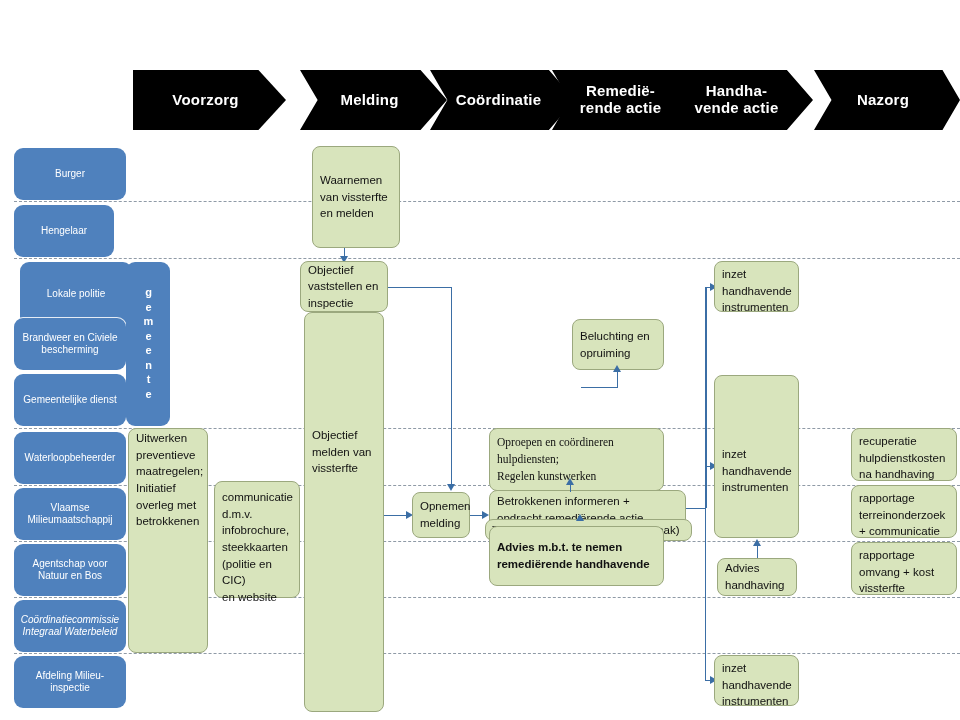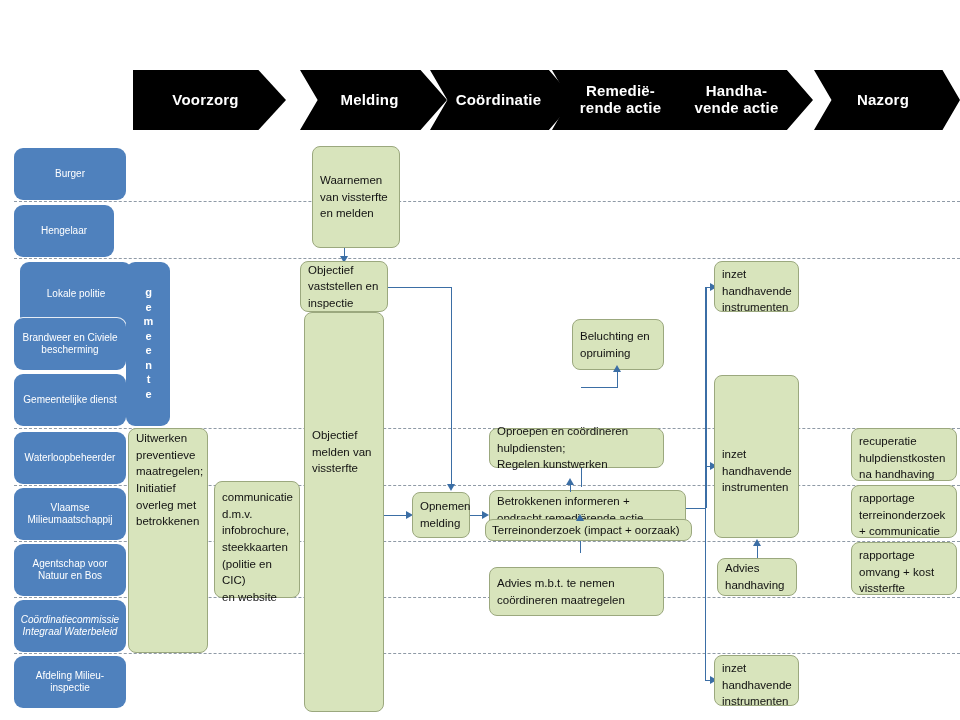--- a/index.html
+++ b/index.html
@@ -206,44 +206,44 @@
   <div class="pbox vcenter-text" style="left:572px;top:319px;width:92px;height:51px;">
     <div>Beluchting en</div>
     <div>opruiming</div>
   </div>
 
   <div class="conn v" style="left:581px;top:429px;height:58px;"></div>
   <div class="conn h" style="left:581px;top:387px;width:37px;"></div>
   <div class="conn v" style="left:617px;top:371px;height:17px;"></div>
   <div class="arrow up" style="left:613px;top:365px;"></div>
 
-  <div class="pbox" style="left:489px;top:428px;width:175px;height:40px;">
+  <div class="pbox" style="left:489px;top:428px;width:175px;height:63px;font-family:Liberation Serif, serif;">
     <div>Oproepen en coördineren</div>
     <div>hulpdiensten;</div>
     <div>Regelen kunstwerken</div>
   </div>
 
   <div class="pbox" style="left:489px;top:490px;width:197px;height:40px;">
     <div>Betrokkenen  informeren +</div>
     <div>opdracht remediërende  actie</div>
   </div>
 
   <div class="conn v" style="left:570px;top:484px;height:8px;"></div>
   <div class="arrow up" style="left:566px;top:478px;"></div>
 
   <div class="pbox vcenter-text" style="left:485px;top:519px;width:207px;height:22px;padding:1px 6px;">
     <div>Terreinonderzoek (impact + oorzaak)</div>
   </div>
 
   <div class="conn v" style="left:580px;top:541px;height:12px;"></div>
   <div class="arrow up" style="left:576px;top:514px;"></div>
 
-  <div class="pbox vcenter-text" style="left:489px;top:567px;width:175px;height:49px;">
+  <div class="pbox vcenter-text" style="left:489px;top:526px;width:175px;height:60px;font-weight:bold;">
     <div>Advies m.b.t.  te nemen</div>
-    <div>coördineren  maatregelen</div>
+    <div>remediërende  handhavende</div>
   </div>
 
   <div class="conn h" style="left:686px;top:508px;width:20px;"></div>
   <div class="conn v" style="left:705px;top:287px;height:221px;width:2px;"></div>
   <div class="conn v" style="left:705px;top:508px;height:172px;"></div>
 
   <div class="conn h" style="left:705px;top:287px;width:9px;"></div>
   <div class="arrow right" style="left:710px;top:283px;"></div>
 
   <div class="conn h" style="left:705px;top:466px;width:9px;"></div>

